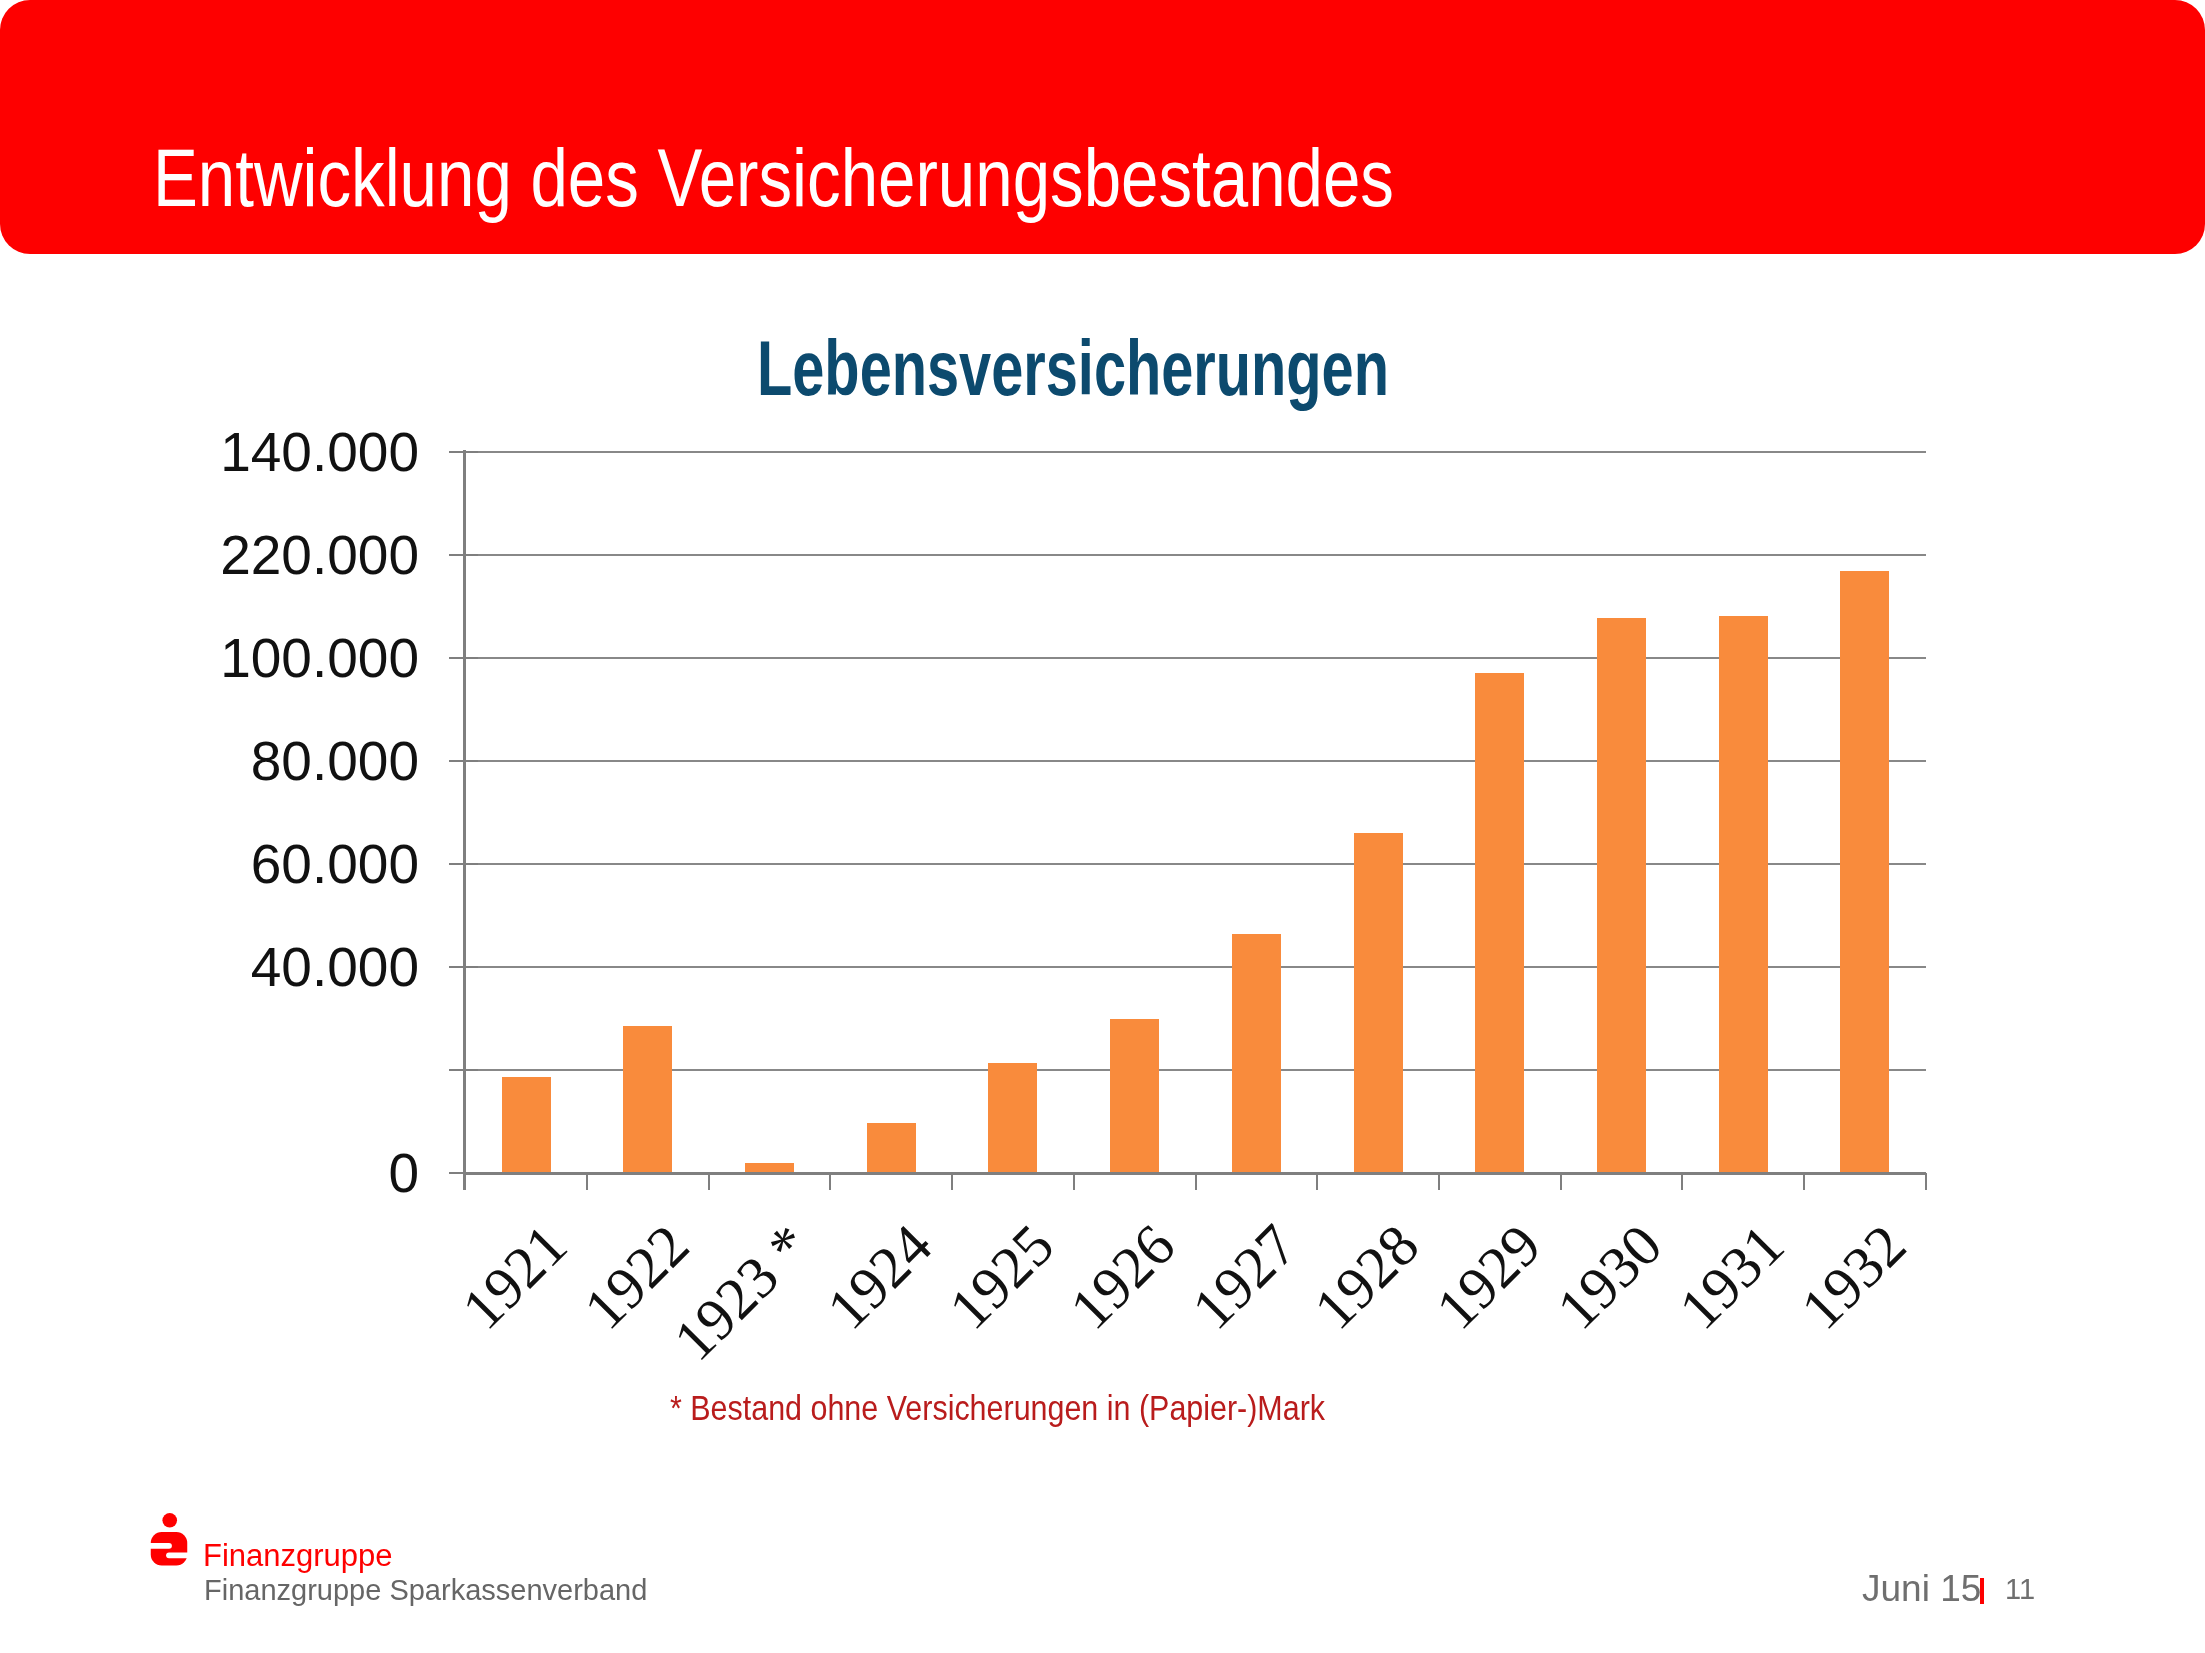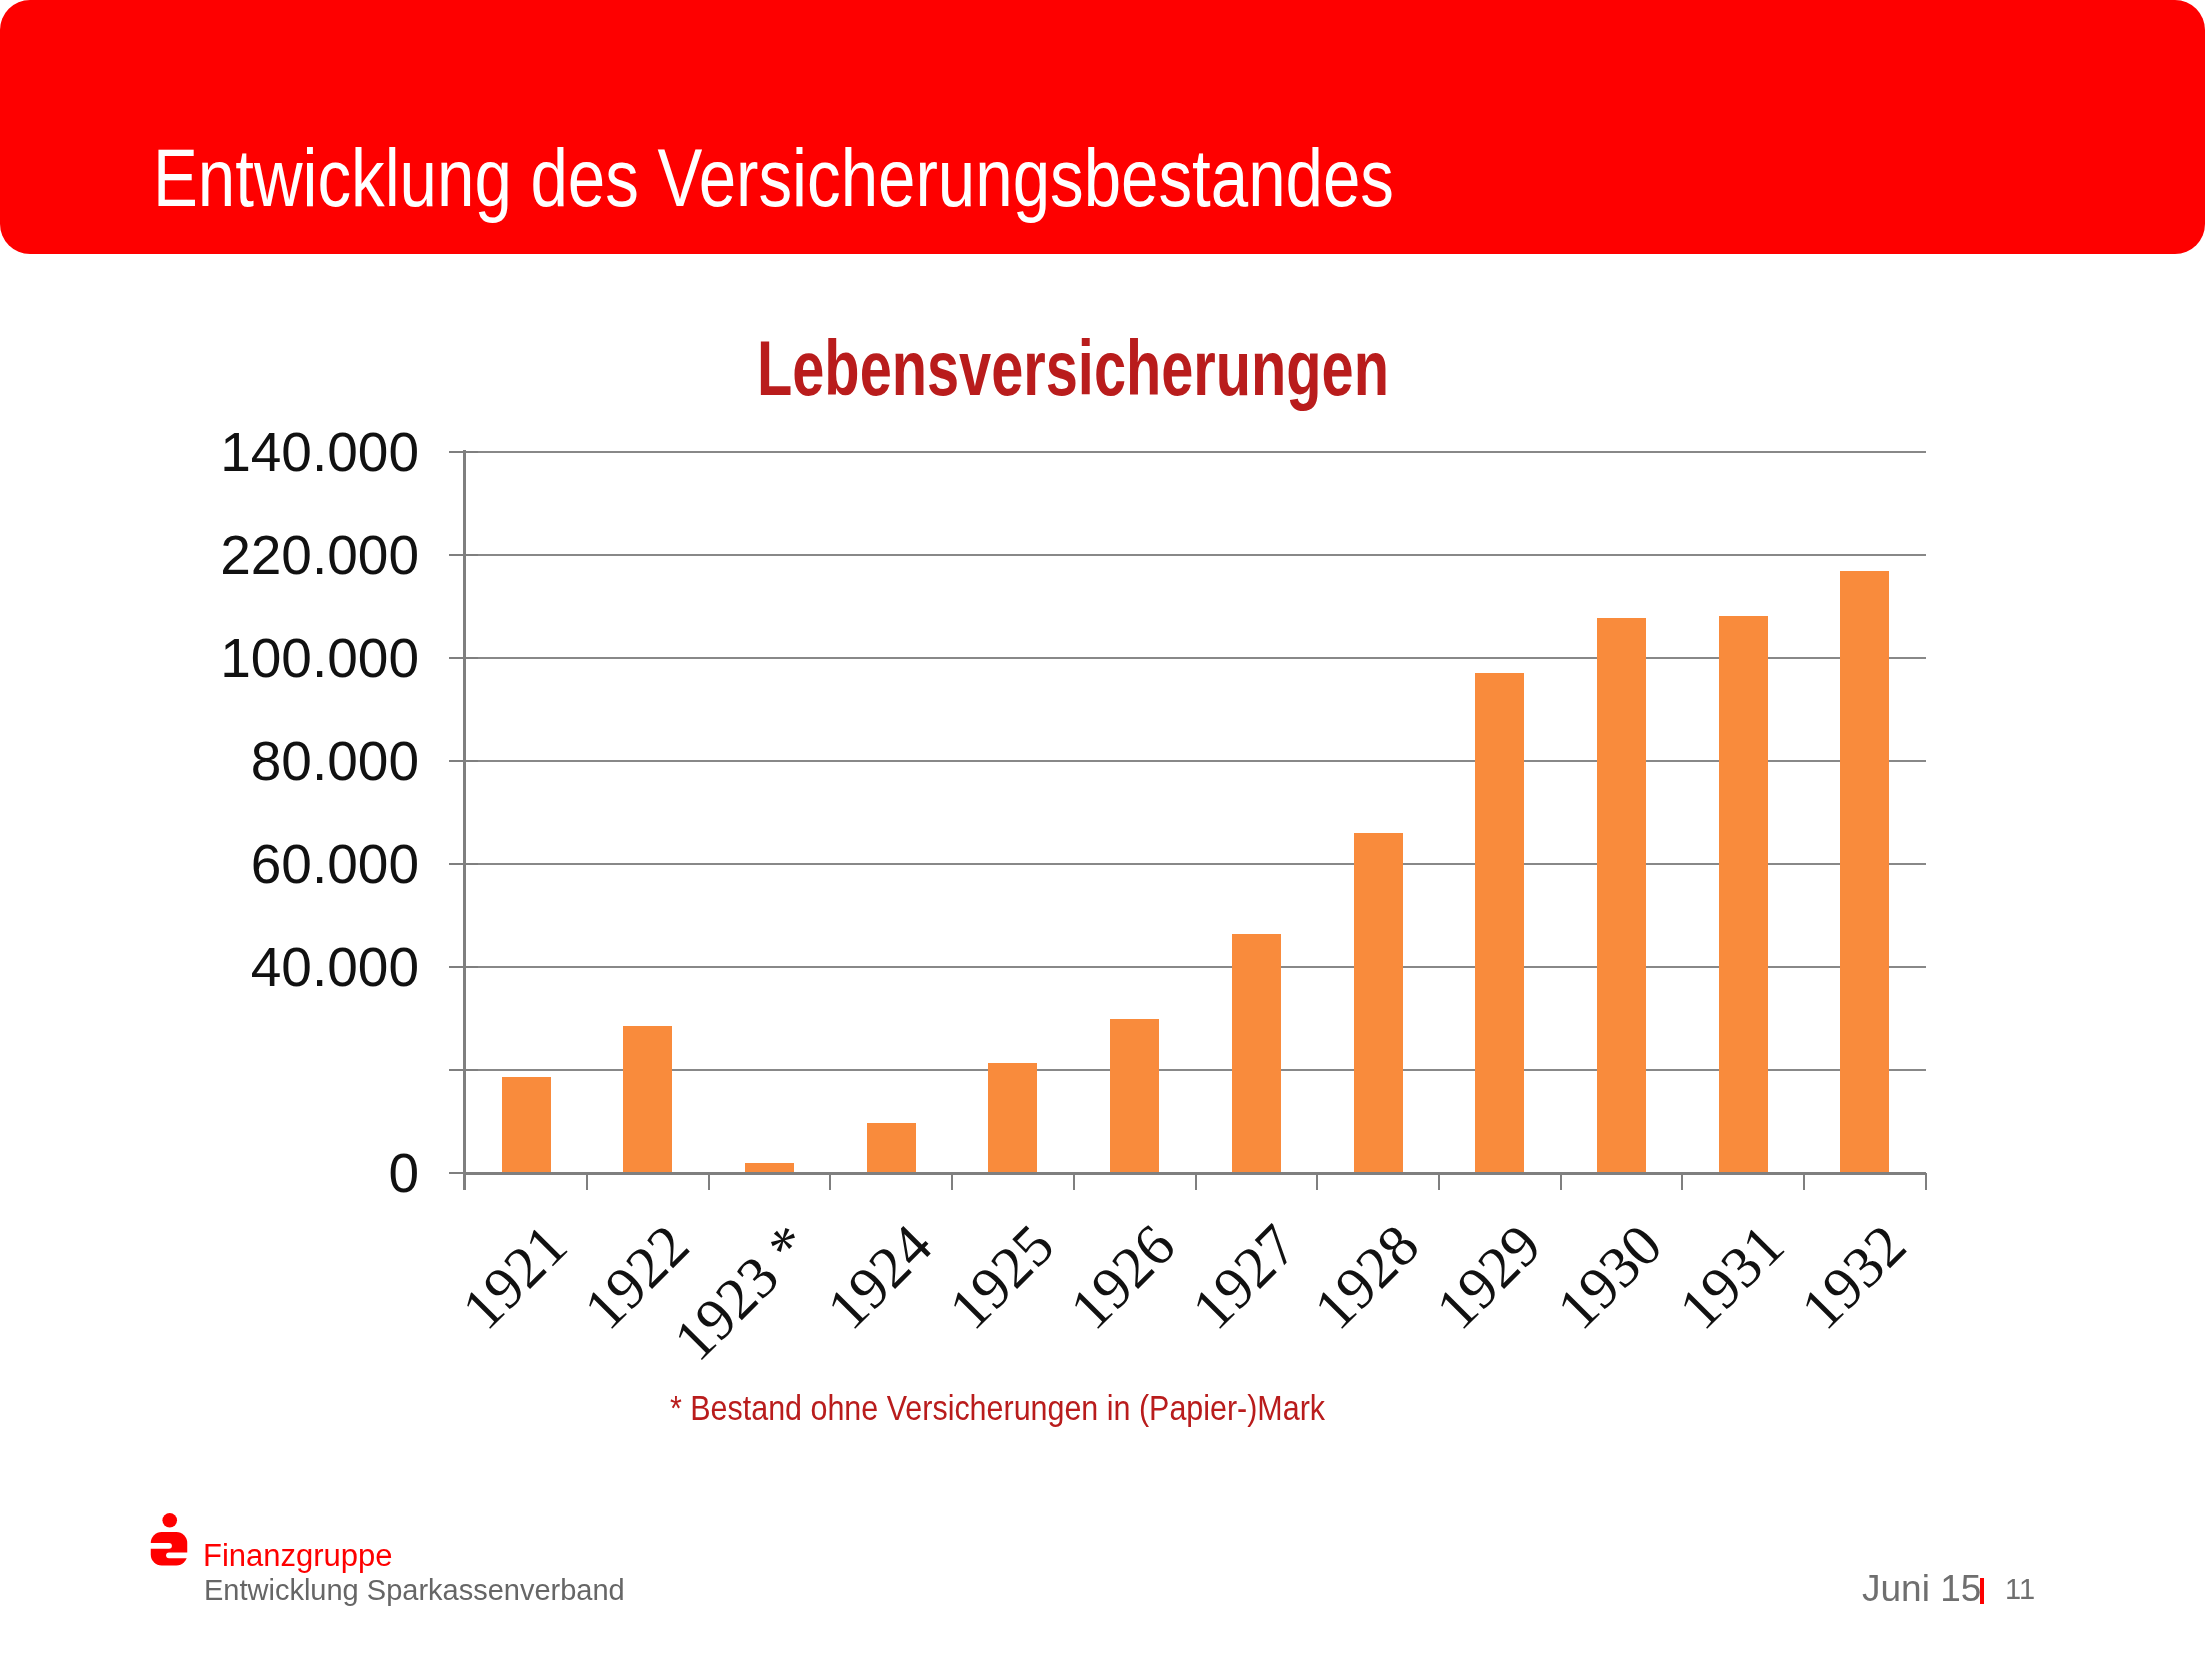--- a/index.html
+++ b/index.html
@@ -7,21 +7,21 @@
        font-family:"Liberation Sans","DejaVu Sans",sans-serif;}
   .abs{position:absolute;}
 
   
   #banner{left:0;top:0;width:2205px;height:254px;}
   #slide-title{left:153px;top:137px;white-space:nowrap;color:#ffffff;
       font-size:82px;line-height:82px;font-weight:400;}
   #slide-title .squeeze{display:inline-block;transform:scaleX(0.82);transform-origin:0 0;}
 
   
-  #chart-title{left:338px;top:329px;width:1470px;text-align:center;color:#b91c1c;
+  #chart-title{left:338px;top:329px;width:1470px;text-align:center;color:#0c4a6e;
       font-size:78px;line-height:78px;font-weight:700;white-space:nowrap;}
   #chart-title .squeeze{display:inline-block;transform:scaleX(0.74);transform-origin:50% 50%;}
   .ylabel{width:294px;text-align:right;font-size:55px;line-height:66px;height:66px;
       color:#111111;white-space:nowrap;}
   .xlabel{width:309px;height:63px;line-height:63px;text-align:right;
       font-family:"Liberation Serif","DejaVu Serif",serif;
       font-size:59px;color:#111111;white-space:nowrap;
       transform:rotate(-45deg);transform-origin:100% 0;}
   #chart-footnote{left:670px;top:1387px;font-size:35px;line-height:41px;white-space:nowrap;}
   #chart-footnote .squeeze{display:inline-block;transform:scaleX(0.87);transform-origin:0 0;}
@@ -110,17 +110,17 @@
 
 <div class="abs" style="left:150px;top:1513px;width:38px;height:54px;">
   <svg width="38" height="54" viewBox="0 0 52 74" xmlns="http://www.w3.org/2000/svg">
     <circle cx="27" cy="10" r="10" fill="#FE0000"></circle>
     <rect x="1" y="26" width="50" height="46" rx="15" fill="#FE0000"></rect>
     <rect x="-3" y="41" width="33" height="8" rx="4" fill="#ffffff"></rect>
     <rect x="22" y="54" width="33" height="8" rx="4" fill="#ffffff"></rect>
   </svg>
 </div>
 <div id="footer-brand" class="abs" style="color: rgb(254, 0, 0);">Finanzgruppe</div>
-<div id="footer-org" class="abs" style="color: rgb(102, 102, 102);">Entwicklung Sparkassenverband</div>
+<div id="footer-org" class="abs" style="color: rgb(102, 102, 102);">Finanzgruppe Sparkassenverband</div>
 <div id="footer-date" class="abs" style="color: rgb(111, 111, 111);">Juni 15</div>
 <div id="footer-sep" class="abs" style="background: rgb(254, 0, 0);"></div>
 <div id="footer-page" class="abs" style="color: rgb(111, 111, 111);">11</div>
 
 
 </body></html>

